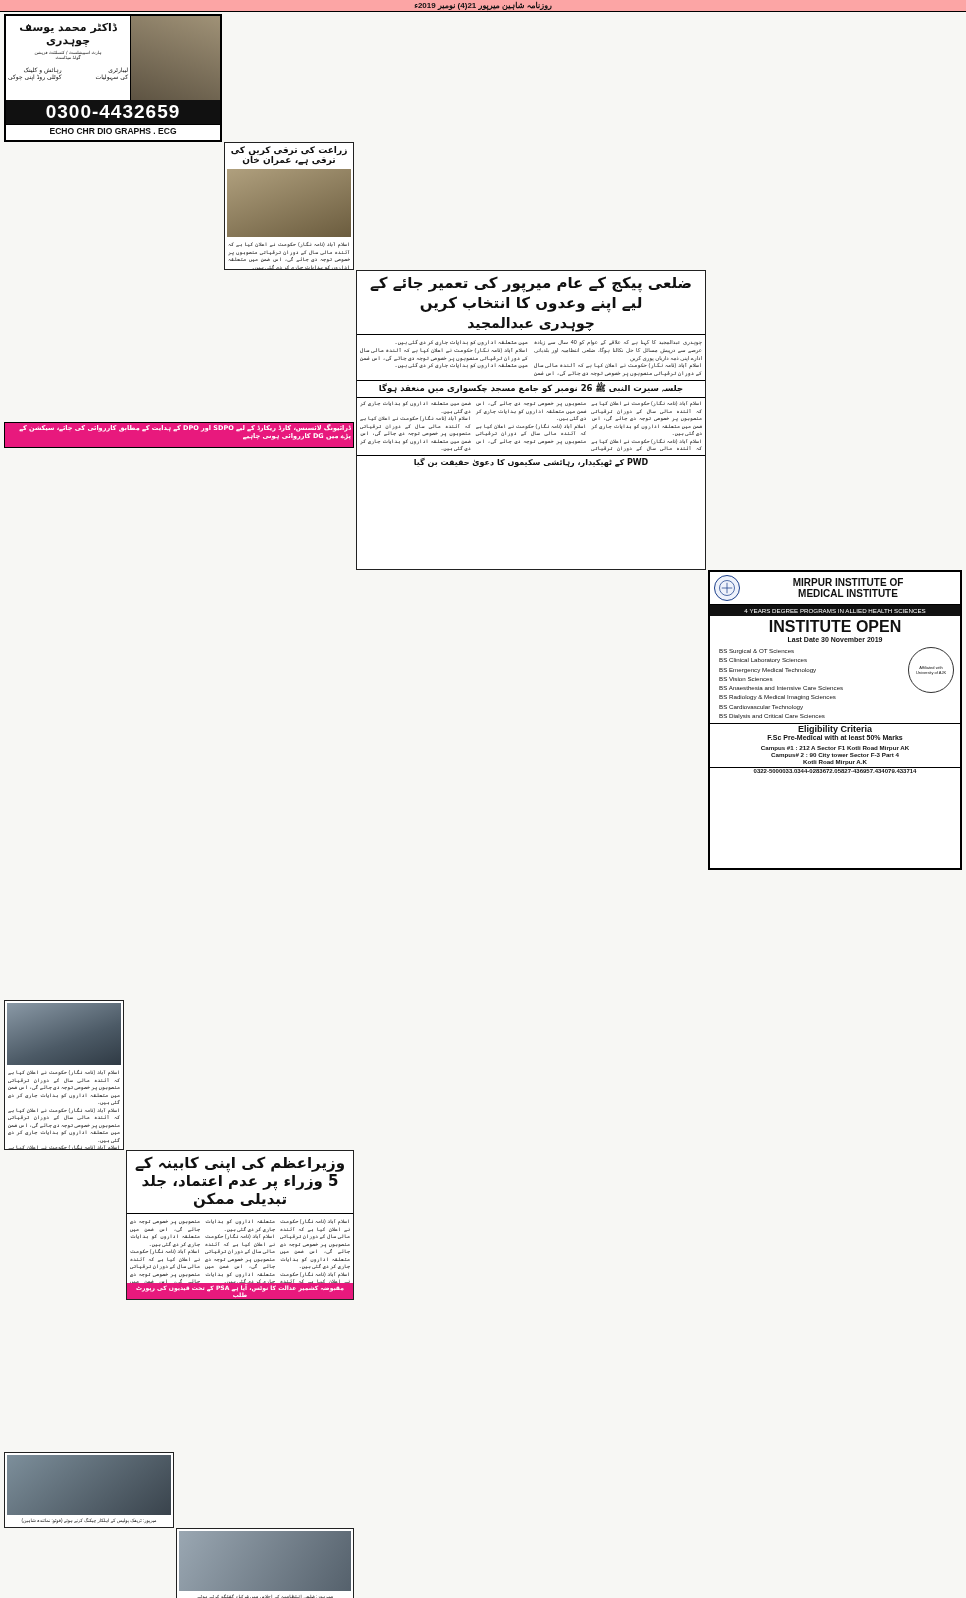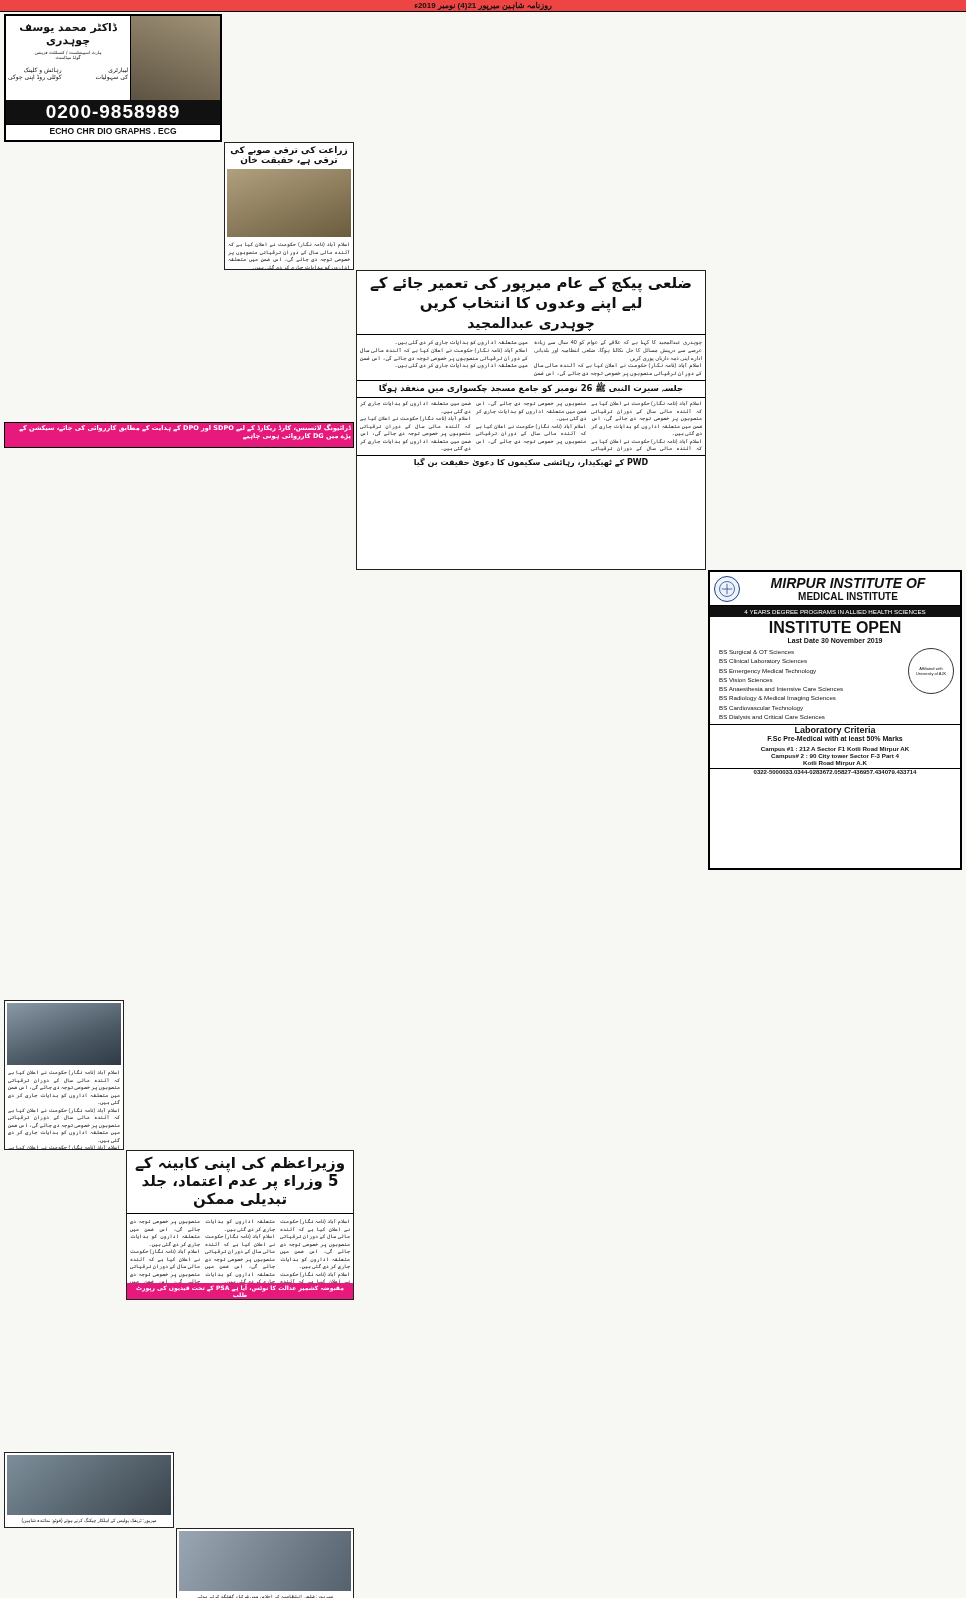--- a/index.html
+++ b/index.html
@@ -6,21 +6,21 @@
   html, body { margin:0; padding:0; background:#fff; }
   body {
     width:966px; height:1598px;
     font-family:"Liberation Sans", sans-serif;
     font-size:7px; color:#111;
     position:relative; overflow:hidden;
   }
   .page { position:relative; width:966px; height:1598px; background:#f7f7f4; }
   .masthead {
     position:absolute; top:0; left:0; width:966px; height:12px;
-    background:#ef4444; border-bottom:1px solid #000;
+    background:#fca5a5; border-bottom:1px solid #000;
     display:flex; align-items:center; justify-content:center;
     font-size:8px; font-weight:bold; direction:rtl;
   }
   .col { position:absolute; }
   .box { border:1px solid #222; background:#fff; overflow:hidden; position:relative; }
   .urdu { direction:rtl; text-align:right; font-family:"DejaVu Sans", sans-serif; }
   .hl { font-weight:bold; text-align:center; }
   .txtlines { padding:2px 3px; line-height:1.45; font-size:5.2px; color:#222; direction:rtl; text-align:justify; }
   .txtlines div { border-bottom:0; }
   .photo { background:#6b7a86; position:relative; overflow:hidden; }
@@ -63,26 +63,26 @@
             <div>کی سہولیات</div>
           </div>
           <div>
             <div>رہائش و کلینک</div>
             <div>کوٹلی روڈ اپنی چوکی</div>
           </div>
         </div>
       </div>
       <div class="photo g2" style="width:42%; border-left:1px solid #000;"></div>
     </div>
-    <div class="black center b" style="font-size:19px; letter-spacing:1px; padding:1px 0;">0200-9858989</div>
+    <div class="black center b" style="font-size:19px; letter-spacing:1px; padding:1px 0;">0300-4432659</div>
     <div class="center b" style="font-size:8.5px; border-top:1px solid #000; padding:1px;">ECHO CHR DIO GRAPHS . ECG</div>
   </div>
 
   <div class="col box" style="left:224px; top:14px; width:130px; height:128px;">
-    <div class="urdu hl" style="font-size:9px; padding:2px;">زراعت کی ترقی صوبے کی ترقی ہے، حقیقت خان</div>
+    <div class="urdu hl" style="font-size:9px; padding:2px;">زراعت کی ترقی کریں کی ترقی ہے، عمران خان</div>
     <div class="photo g5" style="height:68px; margin:2px;"></div>
     <div class="txtlines">
       <div>اسلام آباد (نامہ نگار) حکومت نے اعلان کیا ہے کہ آئندہ مالی سال کے دوران ترقیاتی منصوبوں پر خصوصی توجہ دی جائے گی، اس ضمن میں متعلقہ اداروں کو ہدایات جاری کر دی گئی ہیں۔</div>
     </div>
   </div>
 
   <div class="col box" style="left:356px; top:14px; width:350px; height:300px;">
     <div class="urdu" style="font-size:15px; font-weight:bold; text-align:center; line-height:1.3; padding:3px 4px 1px;">ضلعی پیکج کے عام میرپور کی تعمیر جائے کے لیے اپنے وعدوں کا انتخاب کریں</div>
     <div class="urdu center b" style="font-size:14px; padding:1px;">چوہدری عبدالمجید</div>
     <div class="sep"></div>
@@ -103,21 +103,21 @@
 
   <div class="col box adbox" style="left:708px; top:14px; width:254px; height:300px;">
     <div style="display:flex; align-items:center; padding:3px 4px; border-bottom:1px solid #000;">
       <div style="width:26px; height:26px; border-radius:50%; border:1px solid #1b3f8b; background:#eef2fb; display:flex; align-items:center; justify-content:center;">
         <svg width="18" height="18" viewBox="0 0 24 24">
             <circle cx="12" cy="12" r="10" fill="none" stroke="#1b3f8b" stroke-width="1"></circle>
             <path d="M12 5v14M5 12h14" stroke="#1b3f8b" stroke-width="1"></path>
           </svg>
       </div>
       <div style="flex:1; text-align:center;">
-        <div class="b" style="font-size:14px;font-style:italic;">MIRPUR INSTITUTE OF</div>
+        <div class="b" style="font-size:10px;">MIRPUR INSTITUTE OF</div>
         <div class="b" style="font-size:10px;">MEDICAL INSTITUTE</div>
       </div>
     </div>
     <div class="black center" style="font-size:6.2px; padding:2px;">4 YEARS DEGREE PROGRAMS IN ALLIED HEALTH SCIENCES</div>
     <div class="center b" style="font-size:16px; margin-top:2px;">INSTITUTE OPEN</div>
     <div class="center b" style="font-size:7px;">Last Date 30 November 2019</div>
     <div style="display:flex;">
       <div style="flex:1;">
         <ul class="plain listline" style="margin-top:3px;">
           <li>BS Surgical &amp; OT Sciences</li>
@@ -127,21 +127,21 @@
           <li>BS Anaesthesia and Intensive Care Sciences</li>
           <li>BS Radiology &amp; Medical Imaging Sciences</li>
           <li>BS Cardiovascular Technology</li>
           <li>BS Dialysis and Critical Care Sciences</li>
         </ul>
       </div>
       <div style="width:52px; padding-top:4px;">
         <div style="width:46px; height:46px; border-radius:50%; border:1px solid #333; font-size:4px; text-align:center; display:flex; align-items:center; justify-content:center; padding:3px;">Affiliated with University of AJK</div>
       </div>
     </div>
-    <div class="center b" style="font-size:9px; margin-top:3px; border-top:1px solid #000;">Laboratory Criteria</div>
+    <div class="center b" style="font-size:9px; margin-top:3px; border-top:1px solid #000;">Eligibility Criteria</div>
     <div class="center b" style="font-size:7px;">F.Sc Pre-Medical with at least 50% Marks</div>
     <div class="center b" style="font-size:6.2px; margin-top:3px;">Campus #1 :  212 A Sector F1 Kotli Road Mirpur AK</div>
     <div class="center b" style="font-size:6.2px;">Campus# 2 :  90 City tower Sector F-3 Part 4</div>
     <div class="center b" style="font-size:6.2px;">Kotli Road Mirpur A.K</div>
     <div class="center b" style="font-size:6px; margin-top:2px; border-top:1px solid #000;">0322-5000033.0344-0283672.05827-436957.434079.433714</div>
   </div>
 
   <div class="col box" style="left:4px; top:144px; width:120px; height:150px;">
     <div class="photo g1" style="height:62px; margin:2px;"></div>
     <div class="txtlines">

